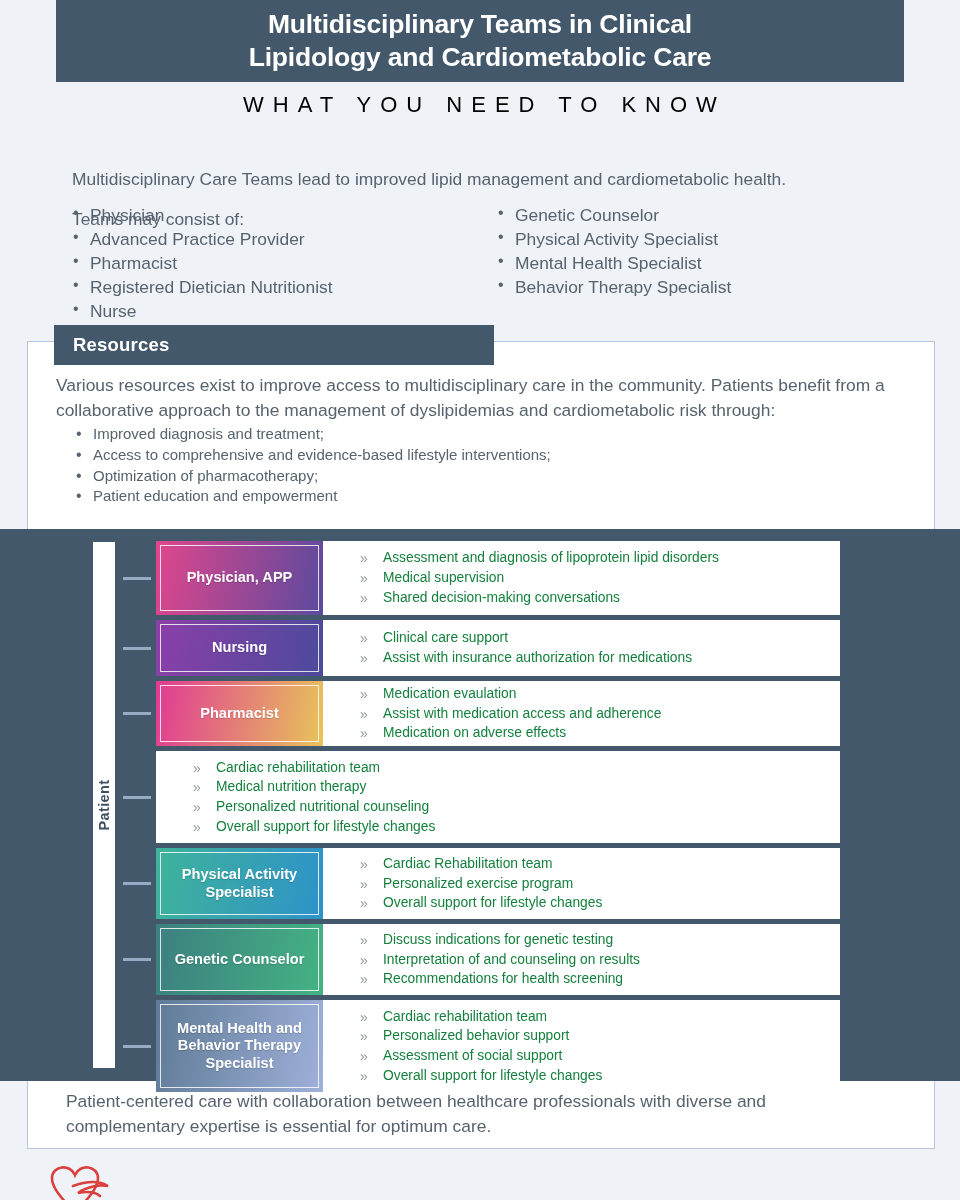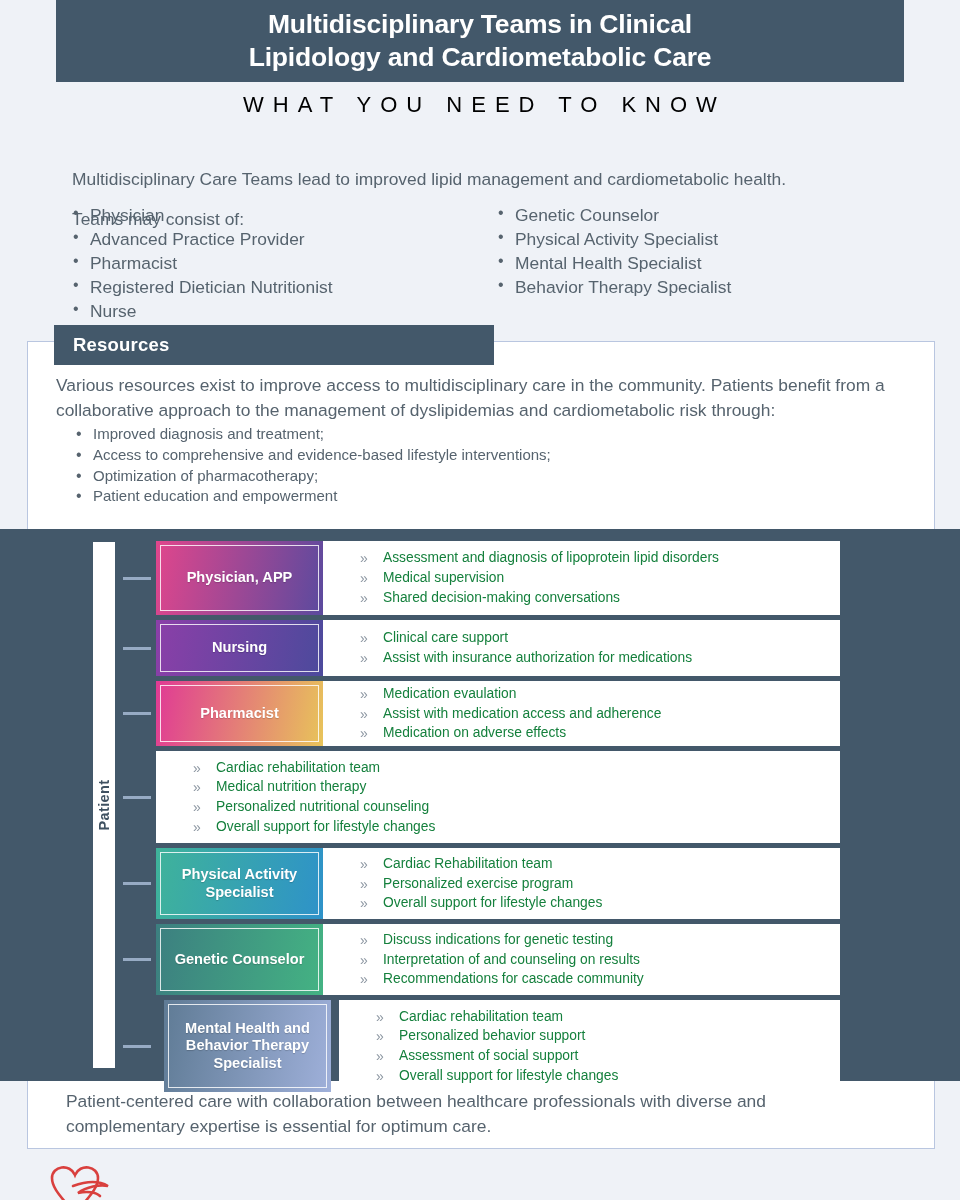--- a/index.html
+++ b/index.html
@@ -427,25 +427,25 @@
           <div class="connector"></div>
           <div class="role-box" style="background: linear-gradient(100deg, rgb(60, 127, 128) 0%, rgb(68, 179, 131) 100%);">
             <div class="role-box-inner">
               <span>Genetic Counselor</span>
             </div>
           </div>
           <div class="detail">
             <ul>
               <li>Discuss indications for genetic testing</li>
               <li>Interpretation of and counseling on results</li>
-              <li>Recommendations for cascade community</li>
-            </ul>
-          </div>
-        </div>
-        <div class="row" style="height: 92px; gap: 8px;">
+              <li>Recommendations for health screening</li>
+            </ul>
+          </div>
+        </div>
+        <div class="row" style="height: 92px;">
           <div class="connector"></div>
           <div class="role-box" style="background: linear-gradient(100deg, rgb(95, 123, 149) 0%, rgb(159, 176, 218) 100%);">
             <div class="role-box-inner">
               <span>Mental Health and Behavior Therapy Specialist</span>
             </div>
           </div>
           <div class="detail">
             <ul>
               <li>Cardiac rehabilitation team</li>
               <li>Personalized behavior support</li>

